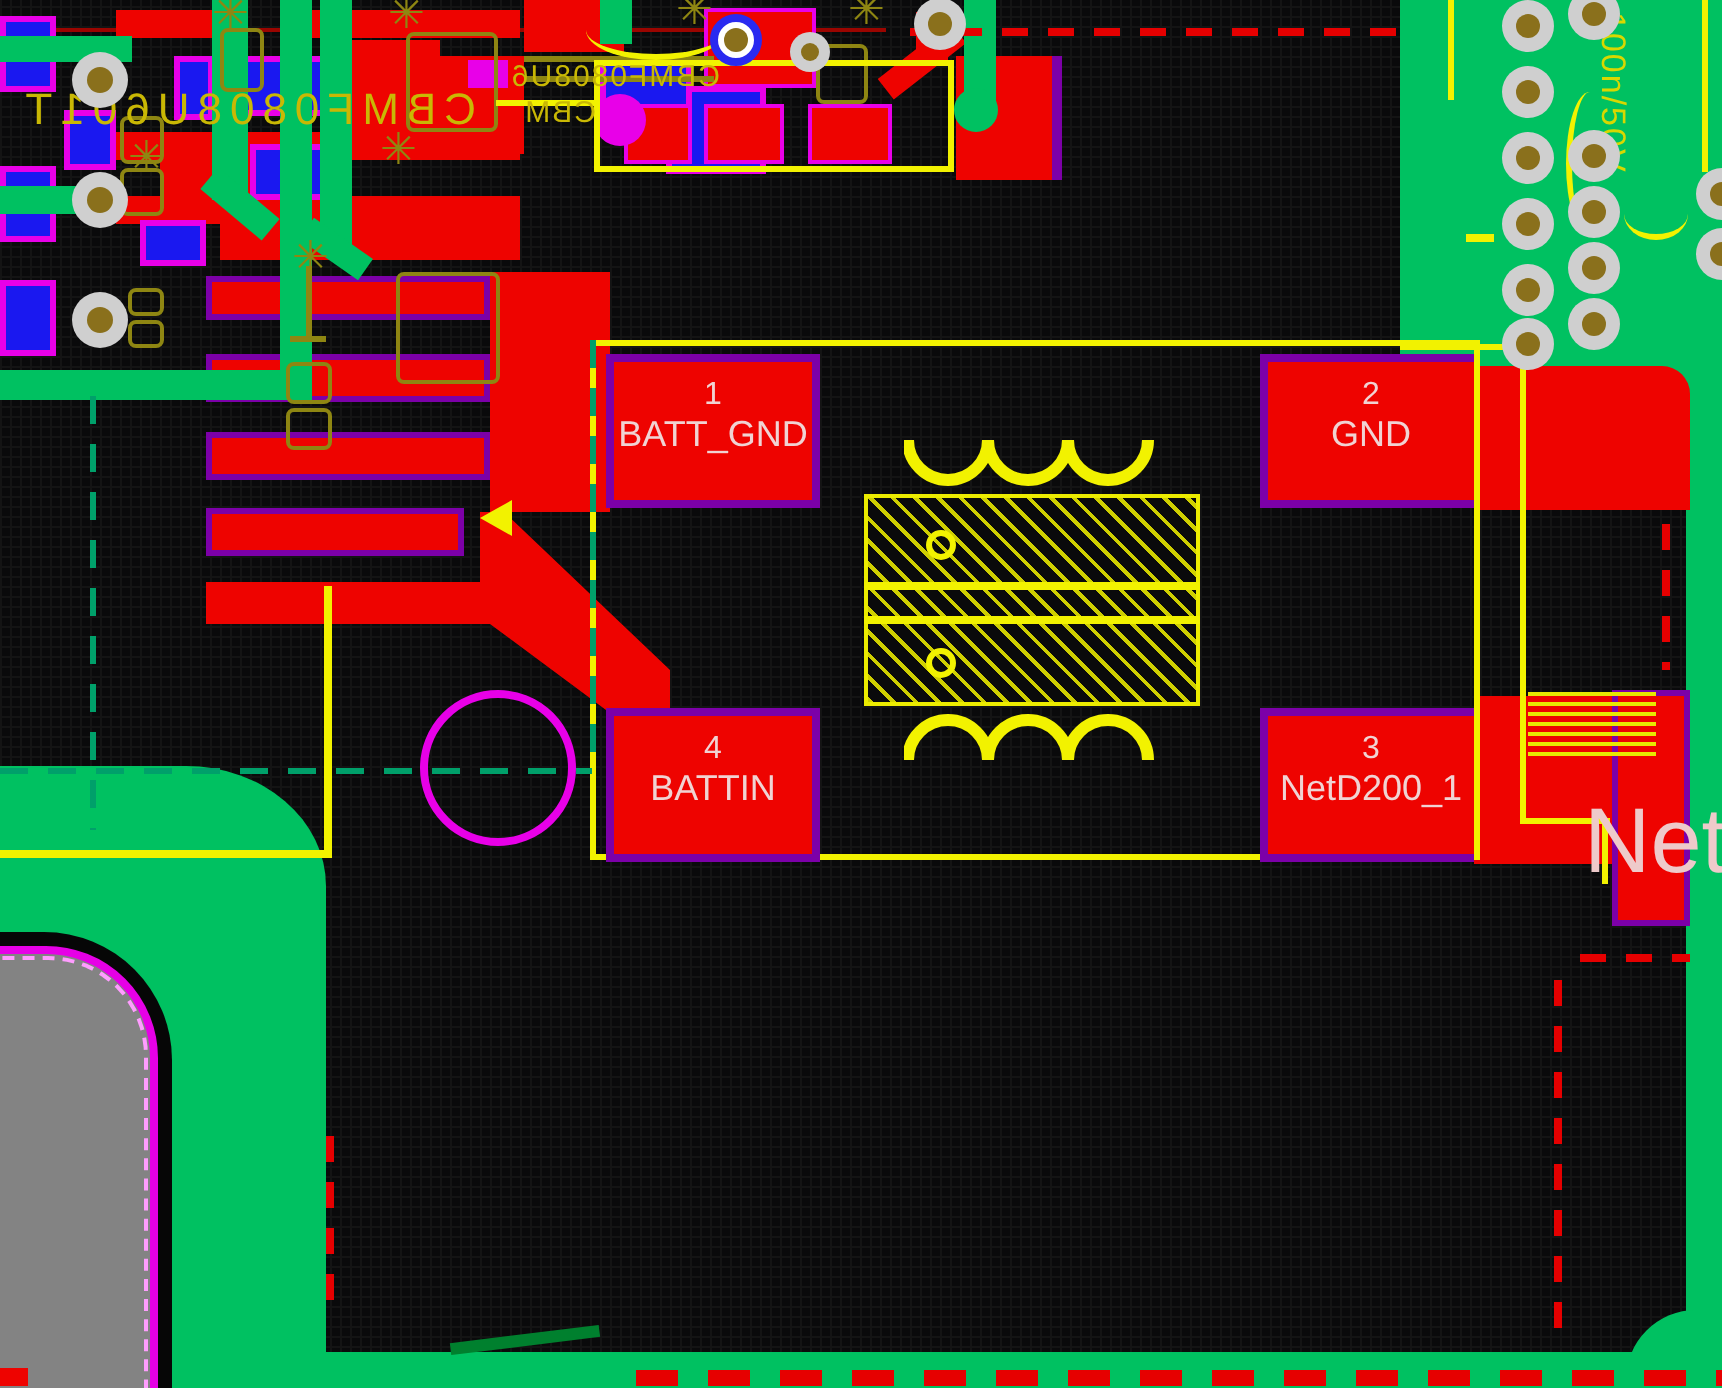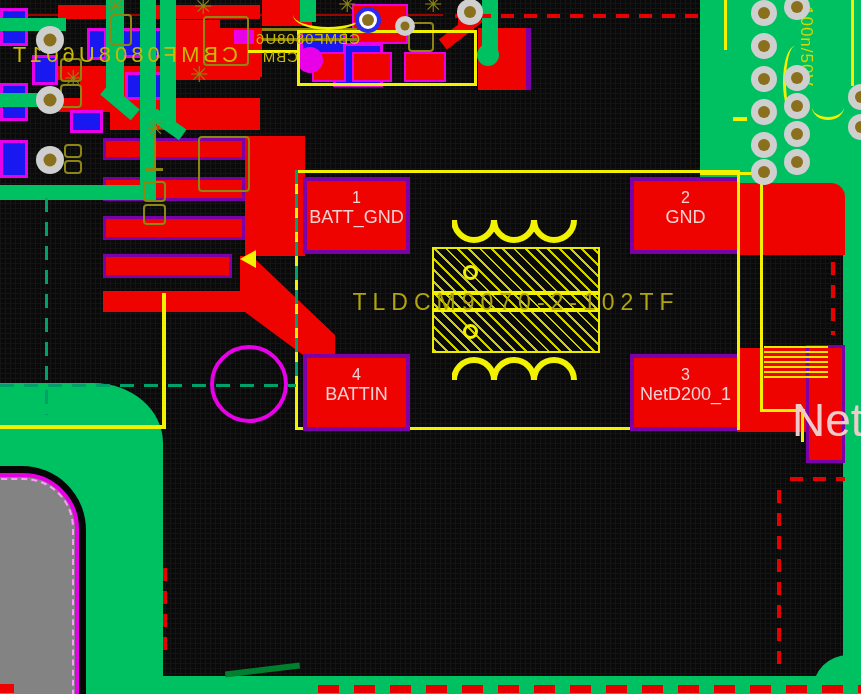--- a/index.html
+++ b/index.html
@@ -171,21 +171,20 @@
   <div class="abs ycircle" style="left:463px;top:265px;width:15px;height:15px;"></div>
   <div class="abs ycircle" style="left:463px;top:324px;width:15px;height:15px;"></div>
 
   <svg class="abs" style="left:452px;top:212px;" width="128" height="36" viewBox="0 0 128 36">
     <path d="M2,8 a20,20 0 0 0 40,0 a20,20 0 0 0 40,0 a20,20 0 0 0 40,0" fill="none" stroke="#f2f200" stroke-width="6"></path>
   </svg>
   <svg class="abs" style="left:452px;top:352px;" width="128" height="36" viewBox="0 0 128 36">
     <path d="M2,28 a20,20 0 0 1 40,0 a20,20 0 0 1 40,0 a20,20 0 0 1 40,0" fill="none" stroke="#f2f200" stroke-width="6"></path>
   </svg>
 
-  <div class="abs partnum" style="left:346px;top:289px;width:340px;">TLDCM9070-2-102TF</div>
 
   <div class="abs" style="left:240px;top:250px;width:0;height:0;border-top:9px solid transparent;border-bottom:9px solid transparent;border-right:16px solid #f2f200;"></div>
 
   <div class="abs yline" style="left:0;top:425px;width:165px;height:4px;"></div>
   <div class="abs yline" style="left:162px;top:293px;width:4px;height:136px;"></div>
 
   <div class="abs yline" style="left:700px;top:172px;width:63px;height:3px;"></div>
   <div class="abs yline" style="left:760px;top:172px;width:3px;height:240px;"></div>
   <div class="abs yline" style="left:760px;top:409px;width:45px;height:3px;"></div>
   <div class="abs yline" style="left:801px;top:409px;width:3px;height:33px;"></div>

